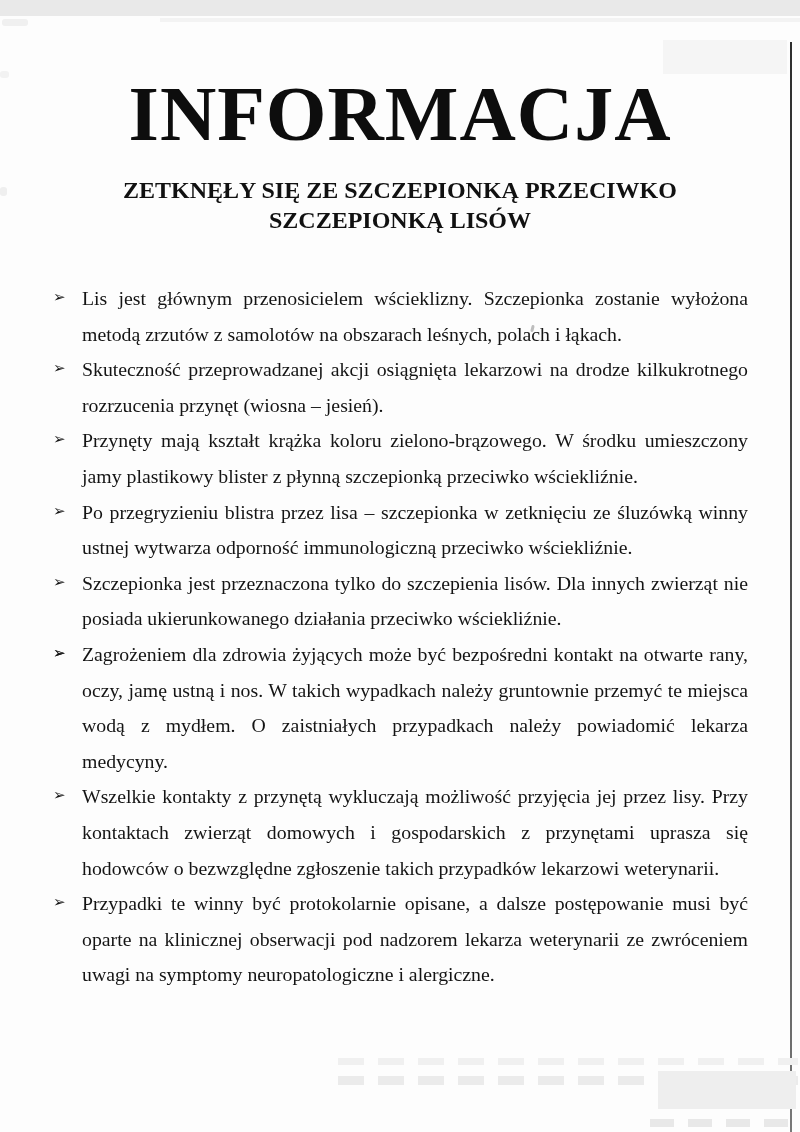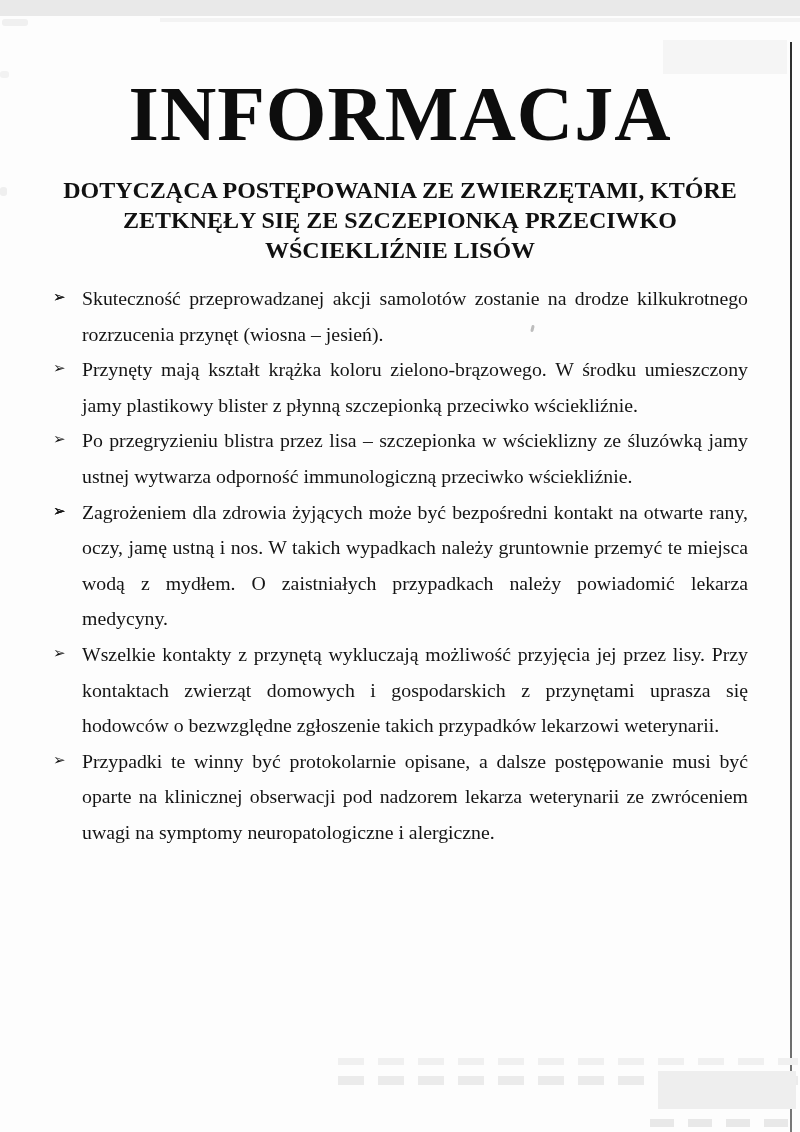--- a/index.html
+++ b/index.html
@@ -90,43 +90,44 @@
   <div class="art art-right-line"></div>
   <div class="art art-dash-row1 dashes-a"></div>
   <div class="art art-dash-row2 dashes-b"></div>
   <div class="art art-bottomright-patch"></div>
   <div class="art art-marks-row dashes-c"></div>
   <div class="art art-dash-row3 dashes-c"></div>
 
   <h1 class="title">INFORMACJA</h1>
 
   <div class="subtitle">
-    <div>DOTYCZĄCA POSTĘPOWANIA ZE ZWIERZĘTAMI, KTÓRE</div>
     <div>ZETKNĘŁY SIĘ ZE SZCZEPIONKĄ PRZECIWKO</div>
-    <div>WŚCIEKLIŹNIE LISÓW</div>
+    <div>SZCZEPIONKĄ LISÓW</div>
   </div>
 
   <div class="bullets">
     <div class="bullet">
       <span class="marker">➢</span>
+      <span class="btext">Lis jest głównym przenosicielem wścieklizny. Szczepionka zostanie wyłożona metodą zrzutów z samolotów na obszarach leśnych, polach i łąkach.</span>
     </div>
     <div class="bullet">
       <span class="marker">➢</span>
-      <span class="btext">Skuteczność przeprowadzanej akcji samolotów zostanie na drodze kilkukrotnego rozrzucenia przynęt (wiosna – jesień).</span>
+      <span class="btext">Skuteczność przeprowadzanej akcji osiągnięta lekarzowi na drodze kilkukrotnego rozrzucenia przynęt (wiosna – jesień).</span>
     </div>
     <div class="bullet">
       <span class="marker">➢</span>
       <span class="btext">Przynęty mają kształt krążka koloru zielono-brązowego. W środku umieszczony jamy plastikowy blister z płynną szczepionką przeciwko wściekliźnie.</span>
     </div>
     <div class="bullet">
       <span class="marker">➢</span>
-      <span class="btext">Po przegryzieniu blistra przez lisa – szczepionka w wścieklizny ze śluzówką jamy ustnej wytwarza odporność immunologiczną przeciwko wściekliźnie.</span>
+      <span class="btext">Po przegryzieniu blistra przez lisa – szczepionka w zetknięciu ze śluzówką winny ustnej wytwarza odporność immunologiczną przeciwko wściekliźnie.</span>
     </div>
     <div class="bullet">
       <span class="marker">➢</span>
+      <span class="btext">Szczepionka jest przeznaczona tylko do szczepienia lisów. Dla innych zwierząt nie posiada ukierunkowanego działania przeciwko wściekliźnie.</span>
     </div>
     <div class="bullet">
       <span class="marker">➢</span>
     </div>
     <div class="bullet">
       <span class="marker">➢</span>
       <span class="btext">Zagrożeniem dla zdrowia żyjących może być bezpośredni kontakt na otwarte rany, oczy, jamę ustną i nos. W takich wypadkach należy gruntownie przemyć te miejsca wodą z mydłem. O zaistniałych przypadkach należy powiadomić lekarza medycyny.</span>
     </div>
     <div class="bullet">
       <span class="marker">➢</span>

